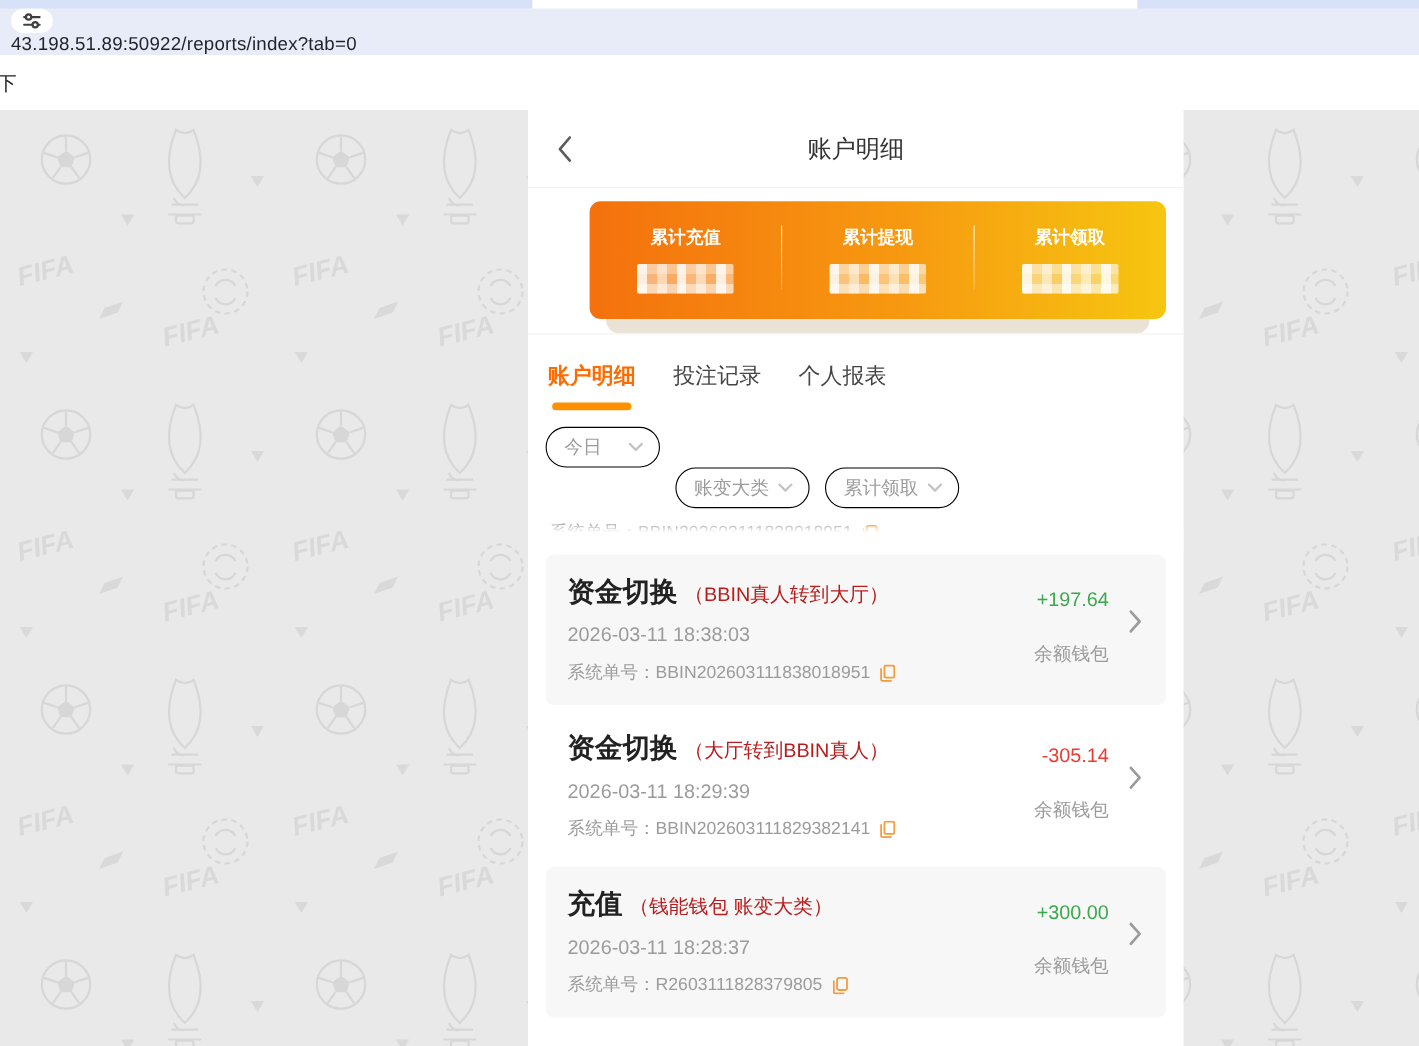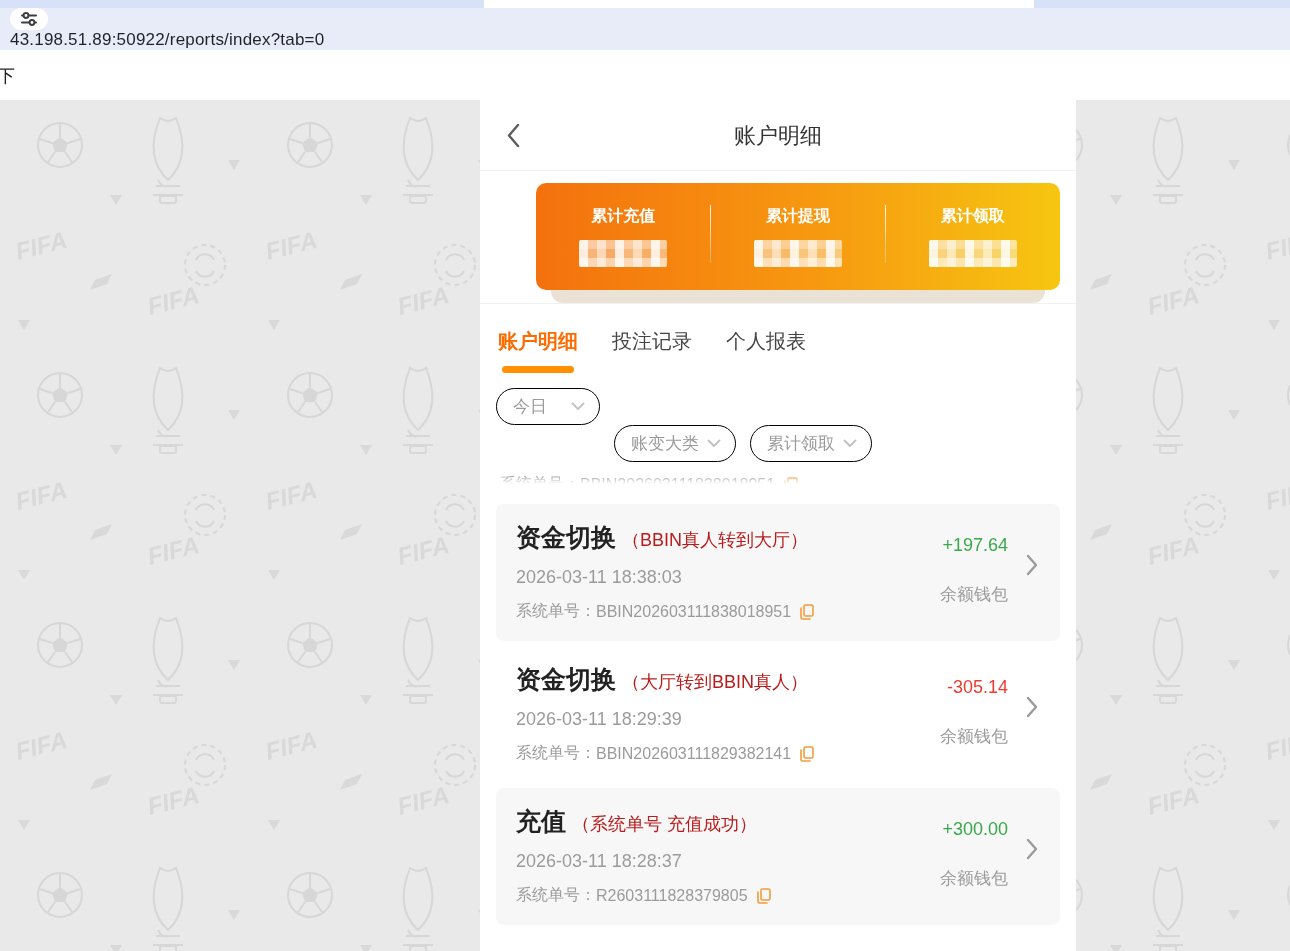--- a/index.html
+++ b/index.html
@@ -274,21 +274,21 @@
     </div>
     <svg class="chev" width="12" height="22" viewBox="0 0 12 22">
       <polyline points="2,2 10,11 2,20" fill="none" stroke="#9b9b9b" stroke-width="2.4" stroke-linecap="round" stroke-linejoin="round"></polyline>
     </svg>
   </div>
 
   <div class="txn">
     <div class="txn-main">
       <div class="txn-title-line">
         <span class="txn-title">充值</span>
-        <span class="txn-sub">（系统单号 充值成功）</span>
+        <span class="txn-sub">（钱能钱包 账变大类）</span>
       </div>
       <div class="txn-date">2026-03-11 18:28:37</div>
       <div class="txn-order">
         <span>系统单号：</span>
         <span>R2603111828379805</span>
         <svg class="copy-ic" width="14" height="16" viewBox="0 0 14 16">
           <rect x="4" y="1" width="9" height="11" rx="1.5" fill="none" stroke="#f59b3d" stroke-width="1.6"></rect>
           <path d="M10,15 H2.5 A1.5,1.5 0 0 1 1,13.5 V4" fill="none" stroke="#f59b3d" stroke-width="1.6" stroke-linecap="round"></path>
         </svg>
       </div>

